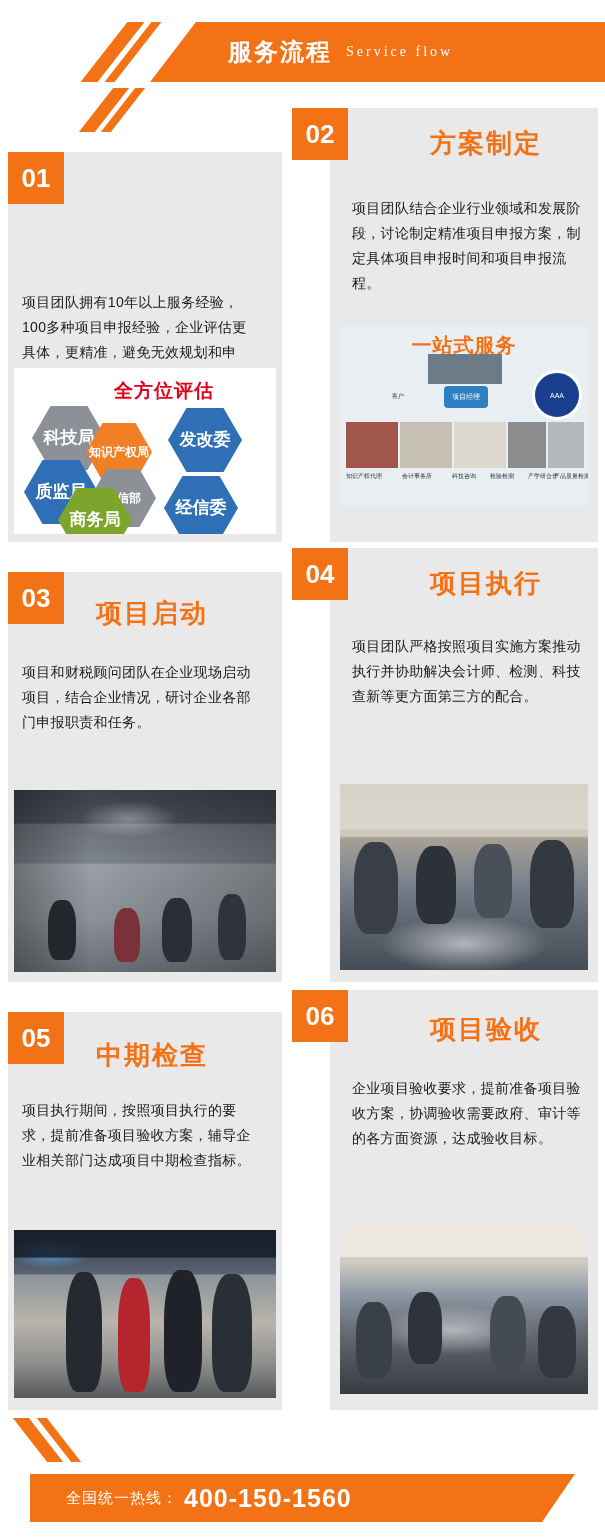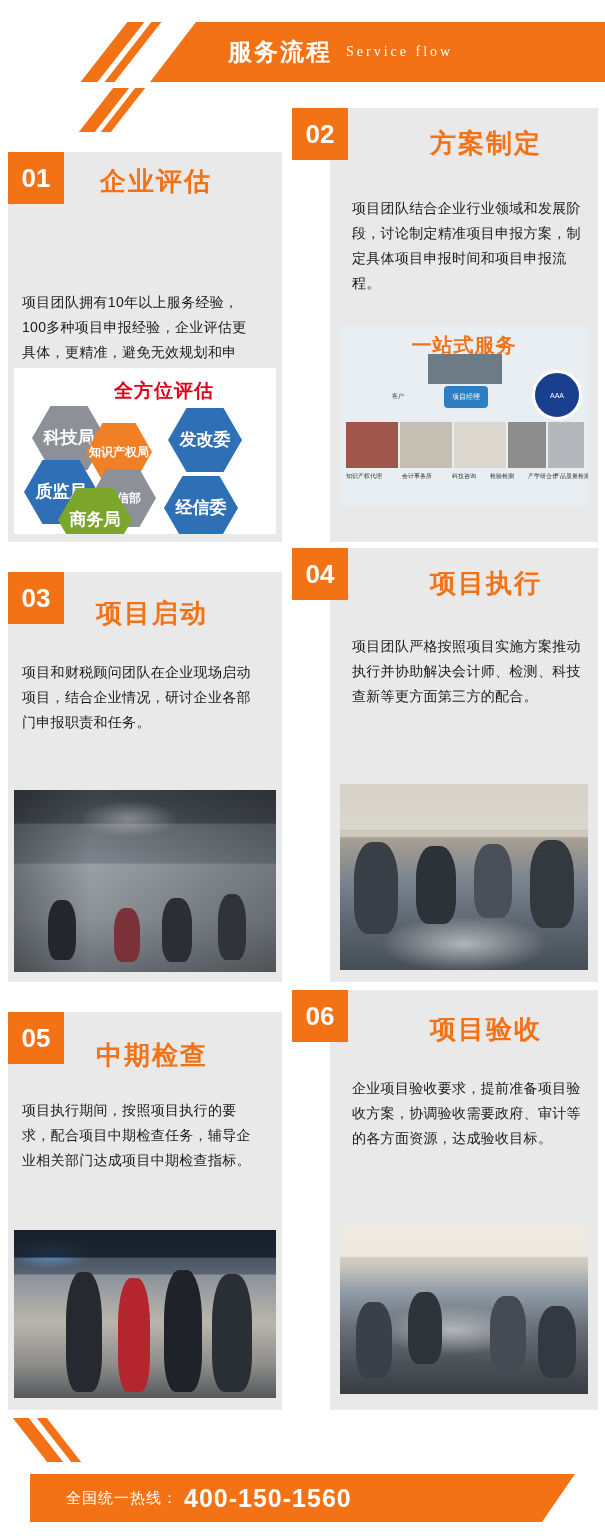--- a/index.html
+++ b/index.html
@@ -167,21 +167,20 @@
   </div>
 
   <div class="corner" style="left:118px;top:88px;width:10px;height:44px;transform:skewX(-38deg);"></div>
   <div class="corner" style="left:96px;top:88px;width:16px;height:44px;transform:skewX(-38deg);"></div>
 
   <div class="card" style="left:8px;top:152px;width:274px;height:390px;">
   </div>
   <div class="num-badge" style="left:8px;top:152px;width:56px;height:52px;">
     <span>01</span>
   </div>
-  <div class="card-title" style="left:100px;top:164px;">企业评估</div>
   <div class="card-body" style="left:22px;top:242px;width:238px;margin-top:48px;">项目团队拥有10年以上服务经验，100多种项目申报经验，企业评估更具体，更精准，避免无效规划和申报。</div>
 
   <div class="photo hexchart" style="left:14px;top:368px;width:262px;height:166px;">
     <div class="hx-title" style="left:100px;top:10px;">全方位评估</div>
     <div class="hex" style="left:18px;top:38px;background:#8d9096;">
       <span>科技局</span>
     </div>
     <div class="hex small" style="left:72px;top:46px;background:#f07f26;line-height:14px;">
       <span>知识产权局</span>
     </div>
@@ -266,21 +265,21 @@
     <div class="blob" style="left:134px;top:60px;width:38px;height:74px;background:#4a5059;"></div>
     <div class="blob" style="left:190px;top:56px;width:44px;height:88px;background:#343940;"></div>
   </div>
 
   <div class="card" style="left:8px;top:1012px;width:274px;height:398px;">
   </div>
   <div class="num-badge" style="left:8px;top:1012px;width:56px;height:52px;">
     <span>05</span>
   </div>
   <div class="card-title" style="left:96px;top:1038px;">中期检查</div>
-  <div class="card-body" style="left:22px;top:1098px;width:240px;">项目执行期间，按照项目执行的要求，配合项目中期检查任务，辅导企业相关部门达成项目中期检查指标。</div>
+  <div class="card-body" style="left:22px;top:1098px;width:240px;">项目执行期间，按照项目执行的要求，提前准备项目验收方案，辅导企业相关部门达成项目中期检查指标。</div>
   <div class="photo ph-meeting3" style="left:14px;top:1230px;width:262px;height:168px;">
     <div class="ph-overlay" style="background:
            linear-gradient(180deg, rgba(20,28,40,.85) 0 16%, rgba(255,255,255,0) 17%),
            radial-gradient(ellipse 60px 22px at 14% 14%, rgba(90,160,220,.9), transparent 70%);"></div>
     <div class="blob" style="left:52px;top:42px;width:36px;height:120px;background:#262a30;"></div>
     <div class="blob" style="left:104px;top:48px;width:32px;height:114px;background:#b4252e;"></div>
     <div class="blob" style="left:150px;top:40px;width:38px;height:122px;background:#1f2329;"></div>
     <div class="blob" style="left:198px;top:44px;width:40px;height:118px;background:#2a2f36;"></div>
   </div>
 

